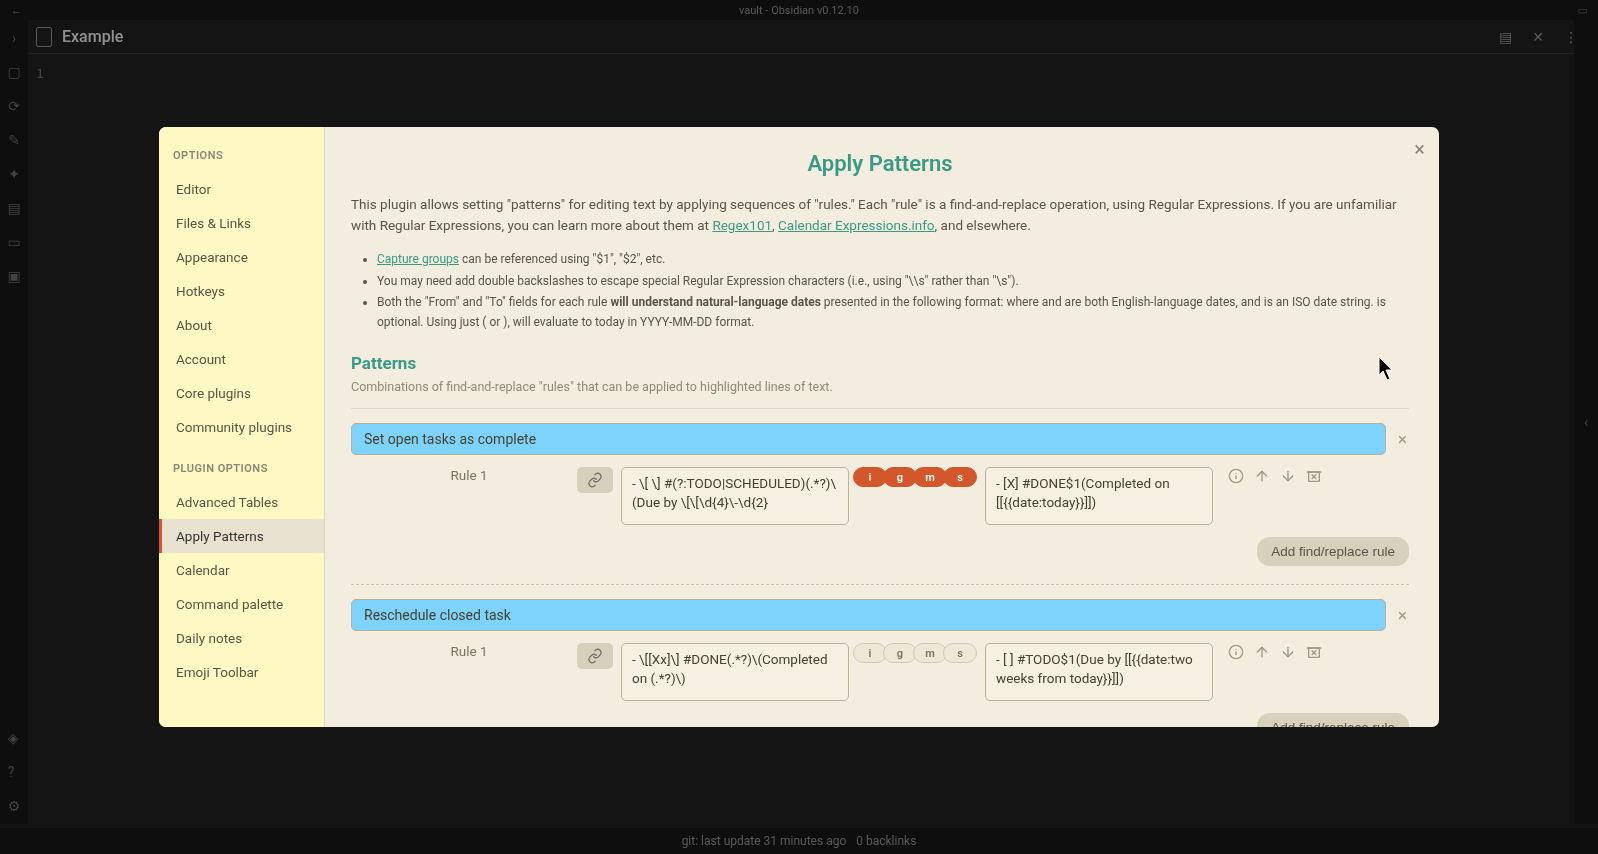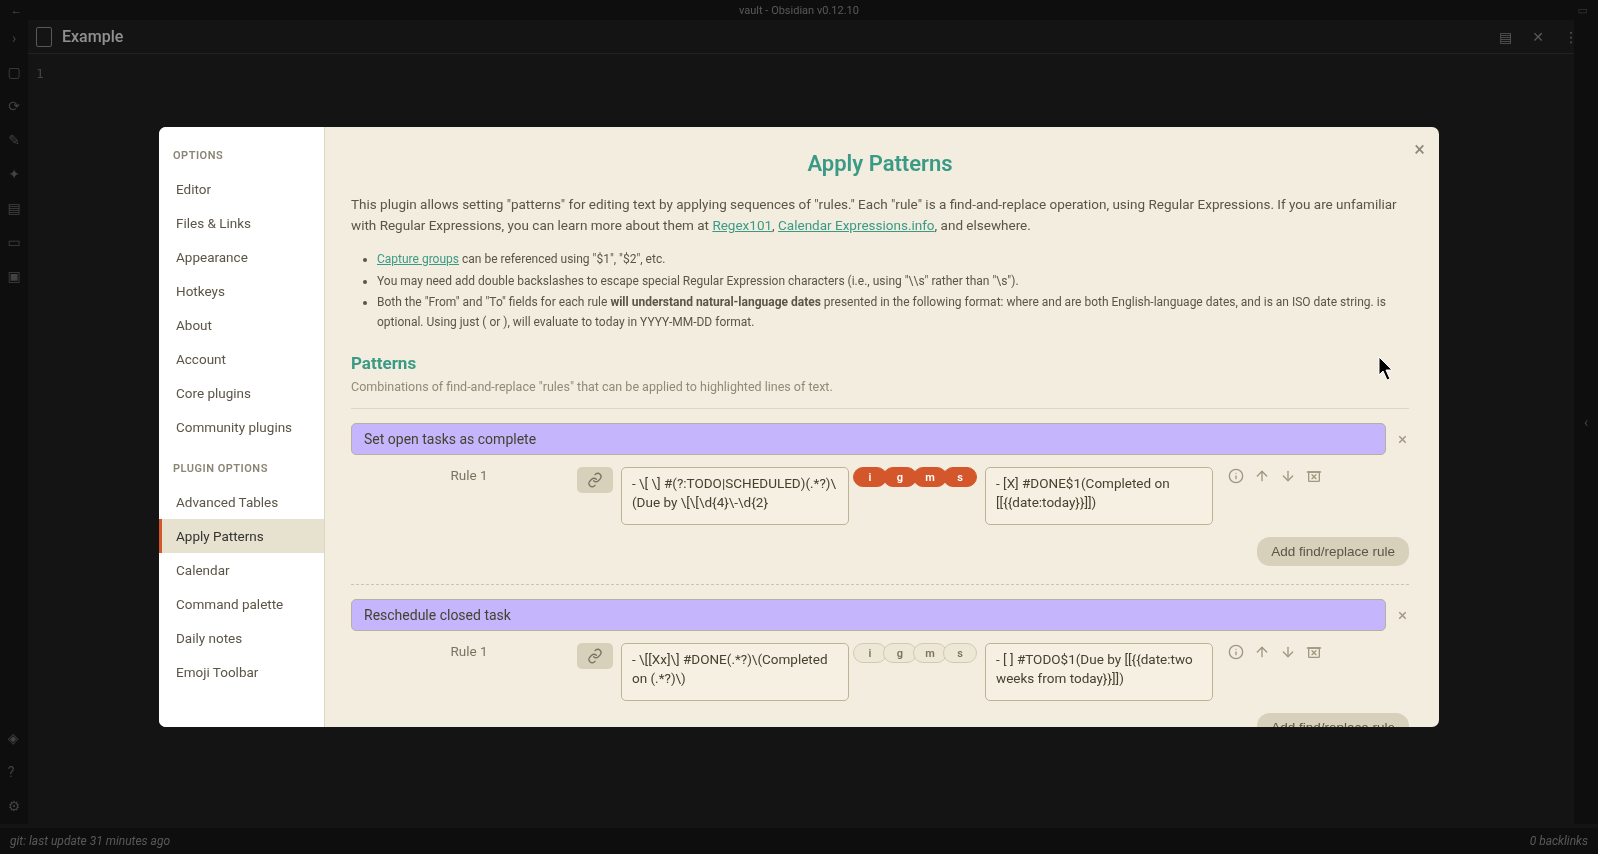--- a/index.html
+++ b/index.html
@@ -11,45 +11,45 @@
 .titlebar-top .left { display: flex; align-items: center; gap: 8px; flex-direction: column; }
 .titlebar-top .center { position: absolute; left: 50%; transform: translateX(-50%); }
 .tab-header { height: 34px; background: #202020; display: flex; align-items: center; padding: 0 20px 0 36px; border-bottom: 1px solid #333; }
 .tab-header .file-icon { width: 16px; height: 20px; border: 1px solid #888; border-radius: 2px; margin-right: 10px; position: relative; }
 .tab-header .title { font-size: 16px; font-weight: 500; color: #dcddde; flex: 1; }
 .tab-actions { display: flex; gap: 20px; color: #888; }
 .left-ribbon { position: absolute; left: 0; top: 20px; bottom: 30px; width: 28px; background: #161616; display: flex; flex-direction: column; align-items: center; padding-top: 10px; gap: 18px; color: #666; font-size: 14px; }
 .left-ribbon .bot { margin-top: auto; margin-bottom: 10px; display: flex; flex-direction: column; gap: 18px;}
 .right-ribbon { position: absolute; right: 0; top: 20px; bottom: 30px; width: 24px; background: #161616; display:flex; align-items:center; justify-content:center; color:#666; }
 .gutter { position: absolute; left: 36px; top: 66px; color: #666; font-family: monospace; font-size: 13px; }
-.statusbar { position: absolute; bottom: 0; left: 0; right: 0; height: 26px; background: #161616; color: #888; font-size: 12px; display: flex; align-items: center; justify-content: space-between; padding: 0 10px; gap: 10px; font-style: italic; }
+.statusbar { position: absolute; bottom: 0; left: 0; right: 0; height: 26px; background: #161616; color: #888; font-size: 12px; display: flex; align-items: center; justify-content: center; padding: 0 10px; gap: 10px; }
 
 .dim-overlay { position: absolute; inset: 0; background: rgba(0,0,0,0.35); }
 
 
 .modal { position: absolute; left: 159px; top: 127px; width: 1280px; height: 600px; background: #f2eddf; border-radius: 7px; display: flex; overflow: hidden; color: #333; }
 .modal .close { position: absolute; top: 12px; right: 14px; font-size: 20px; color: #8b8575; cursor: pointer; line-height: 1; }
-.sidebar { width: 166px; padding: 22px 0 0 0; border-right: 1px solid #dcd6c5; overflow-y: auto; height: 100%; background:#ffffff;}
+.sidebar { width: 166px; padding: 22px 0 0 0; border-right: 1px solid #dcd6c5; overflow-y: auto; height: 100%; background:#fef9c3;}
 .sidebar-heading { font-size: 11px; font-weight: 600; letter-spacing: 0.5px; color: #8b8575; padding: 0 14px 10px; }
 .sidebar-item { padding: 9px 14px; font-size: 13.5px; color: #5a5547; border-left: 3px solid transparent; cursor: pointer; }
 .sidebar-item.active { background: #e7e1cf; border-left-color: #d4572b; color: #333; }
 .sidebar-spacer { height: 18px; }
 .content { flex: 1; padding: 24px 30px 24px 26px; overflow-y: auto; position: relative; }
 .content::-webkit-scrollbar { width: 12px; }
 .content::-webkit-scrollbar-thumb { background: #cbc4af; border-radius: 6px; }
 .page-title { text-align: center; font-size: 22px; font-weight: 600; color: #3b9a86; margin-bottom: 18px; }
 .intro { font-size: 13.5px; line-height: 1.55; color: #5a5547; margin-bottom: 14px; }
 .intro a, .content a { color: #3b9a86; text-decoration: underline; }
 ul.points { margin: 0 0 20px 26px; font-size: 12px; line-height: 1.65; color: #5a5547; }
 ul.points li { margin-bottom: 2px; }
 .section-h { font-size: 17px; font-weight: 700; color: #3b9a86; margin-bottom: 6px; }
 .section-sub { font-size: 12.5px; color: #908a77; margin-bottom: 14px; }
 
 .pattern-name-row { display: flex; align-items: center; gap: 10px; margin-bottom: 12px; }
-.pattern-name-input { flex: 1; background: #c4b5fd; border: 1px solid #b8b09a; border-radius: 5px; padding: 7px 12px; font-size: 14px; color: #47422f; font-family: inherit; }
+.pattern-name-input { flex: 1; background: #7dd3fc; border: 1px solid #b8b09a; border-radius: 5px; padding: 7px 12px; font-size: 14px; color: #47422f; font-family: inherit; }
 .pattern-del { color: #a09781; font-size: 17px; cursor: pointer; padding: 0 2px; }
 
 .rule-row { display: flex; align-items: flex-start; gap: 8px; margin-bottom: 12px; padding-left: 18px; }
 .rule-label { width: 200px; color: #7a7462; font-size: 13.5px; text-align: center; }
 .link-btn { width: 36px; height: 26px; background: #d7d0bb; border: none; border-radius: 5px; display: flex; align-items: center; justify-content: center; color: #7a7462; font-size: 13px; cursor: pointer; }
 .rule-textarea { width: 228px; height: 58px; border: 1px solid #bab395; border-radius: 5px; padding: 6px 10px; font-size: 13.5px; font-family: inherit; color: #47422f; background: #f5f0e1; resize: none; overflow-y: auto; line-height: 1.4; }
 .flags { display: flex; gap: 0; }
 .flag { width: 34px; height: 20px; border-radius: 10px; display: flex; align-items: center; justify-content: center; font-size: 11px; font-weight: 600; cursor: pointer; border: 1px solid #d0c9b5; background: #ede7d5; color: #7a7462; margin-left: -4px; position:relative; }
 .flag.on { background: #d4572b; color: #fff; border-color: #d4572b; z-index:1; }
 .rule-actions { display: flex; gap: 8px; margin-left: 6px; }

